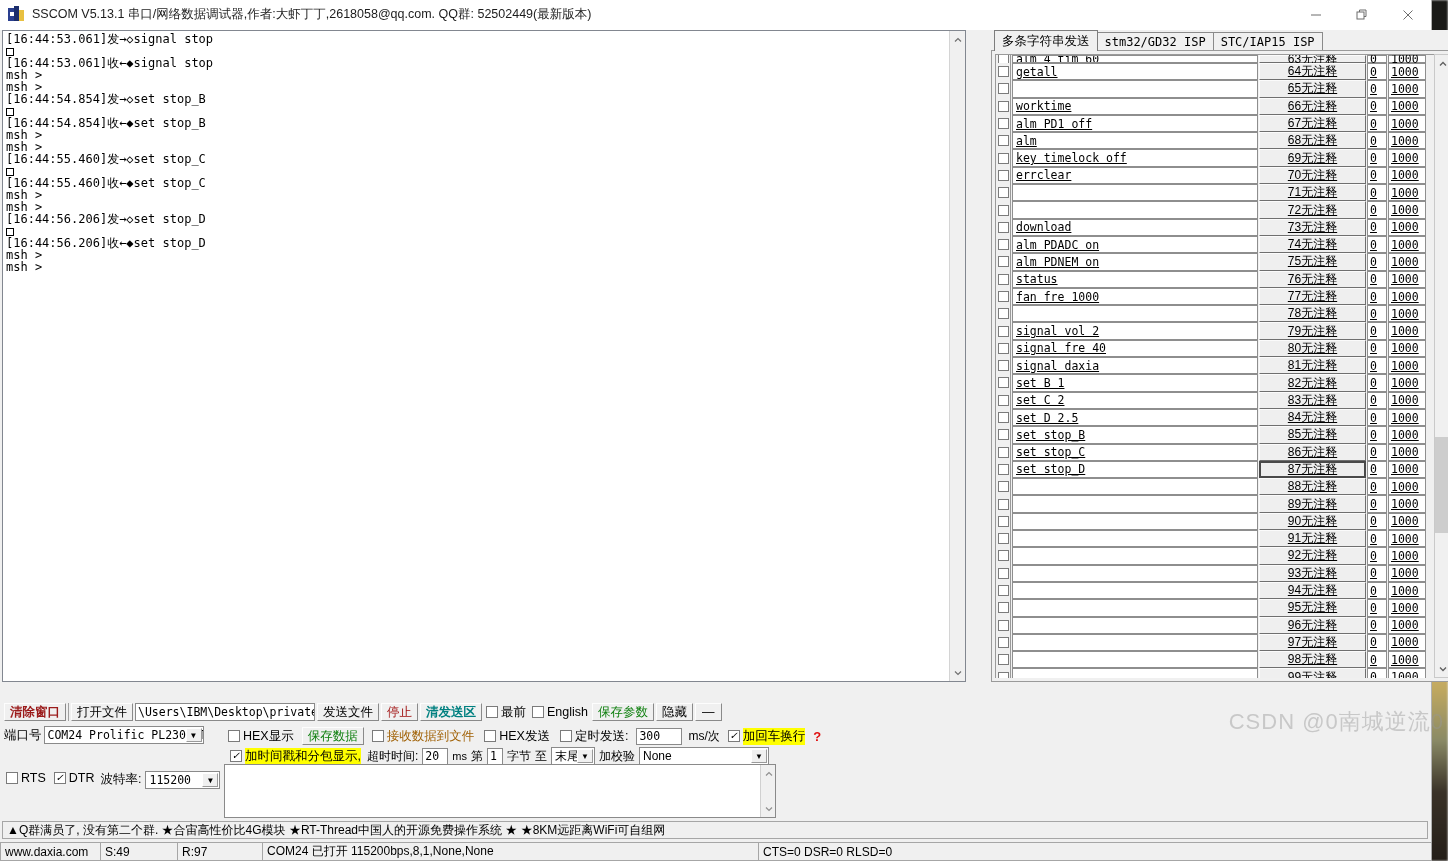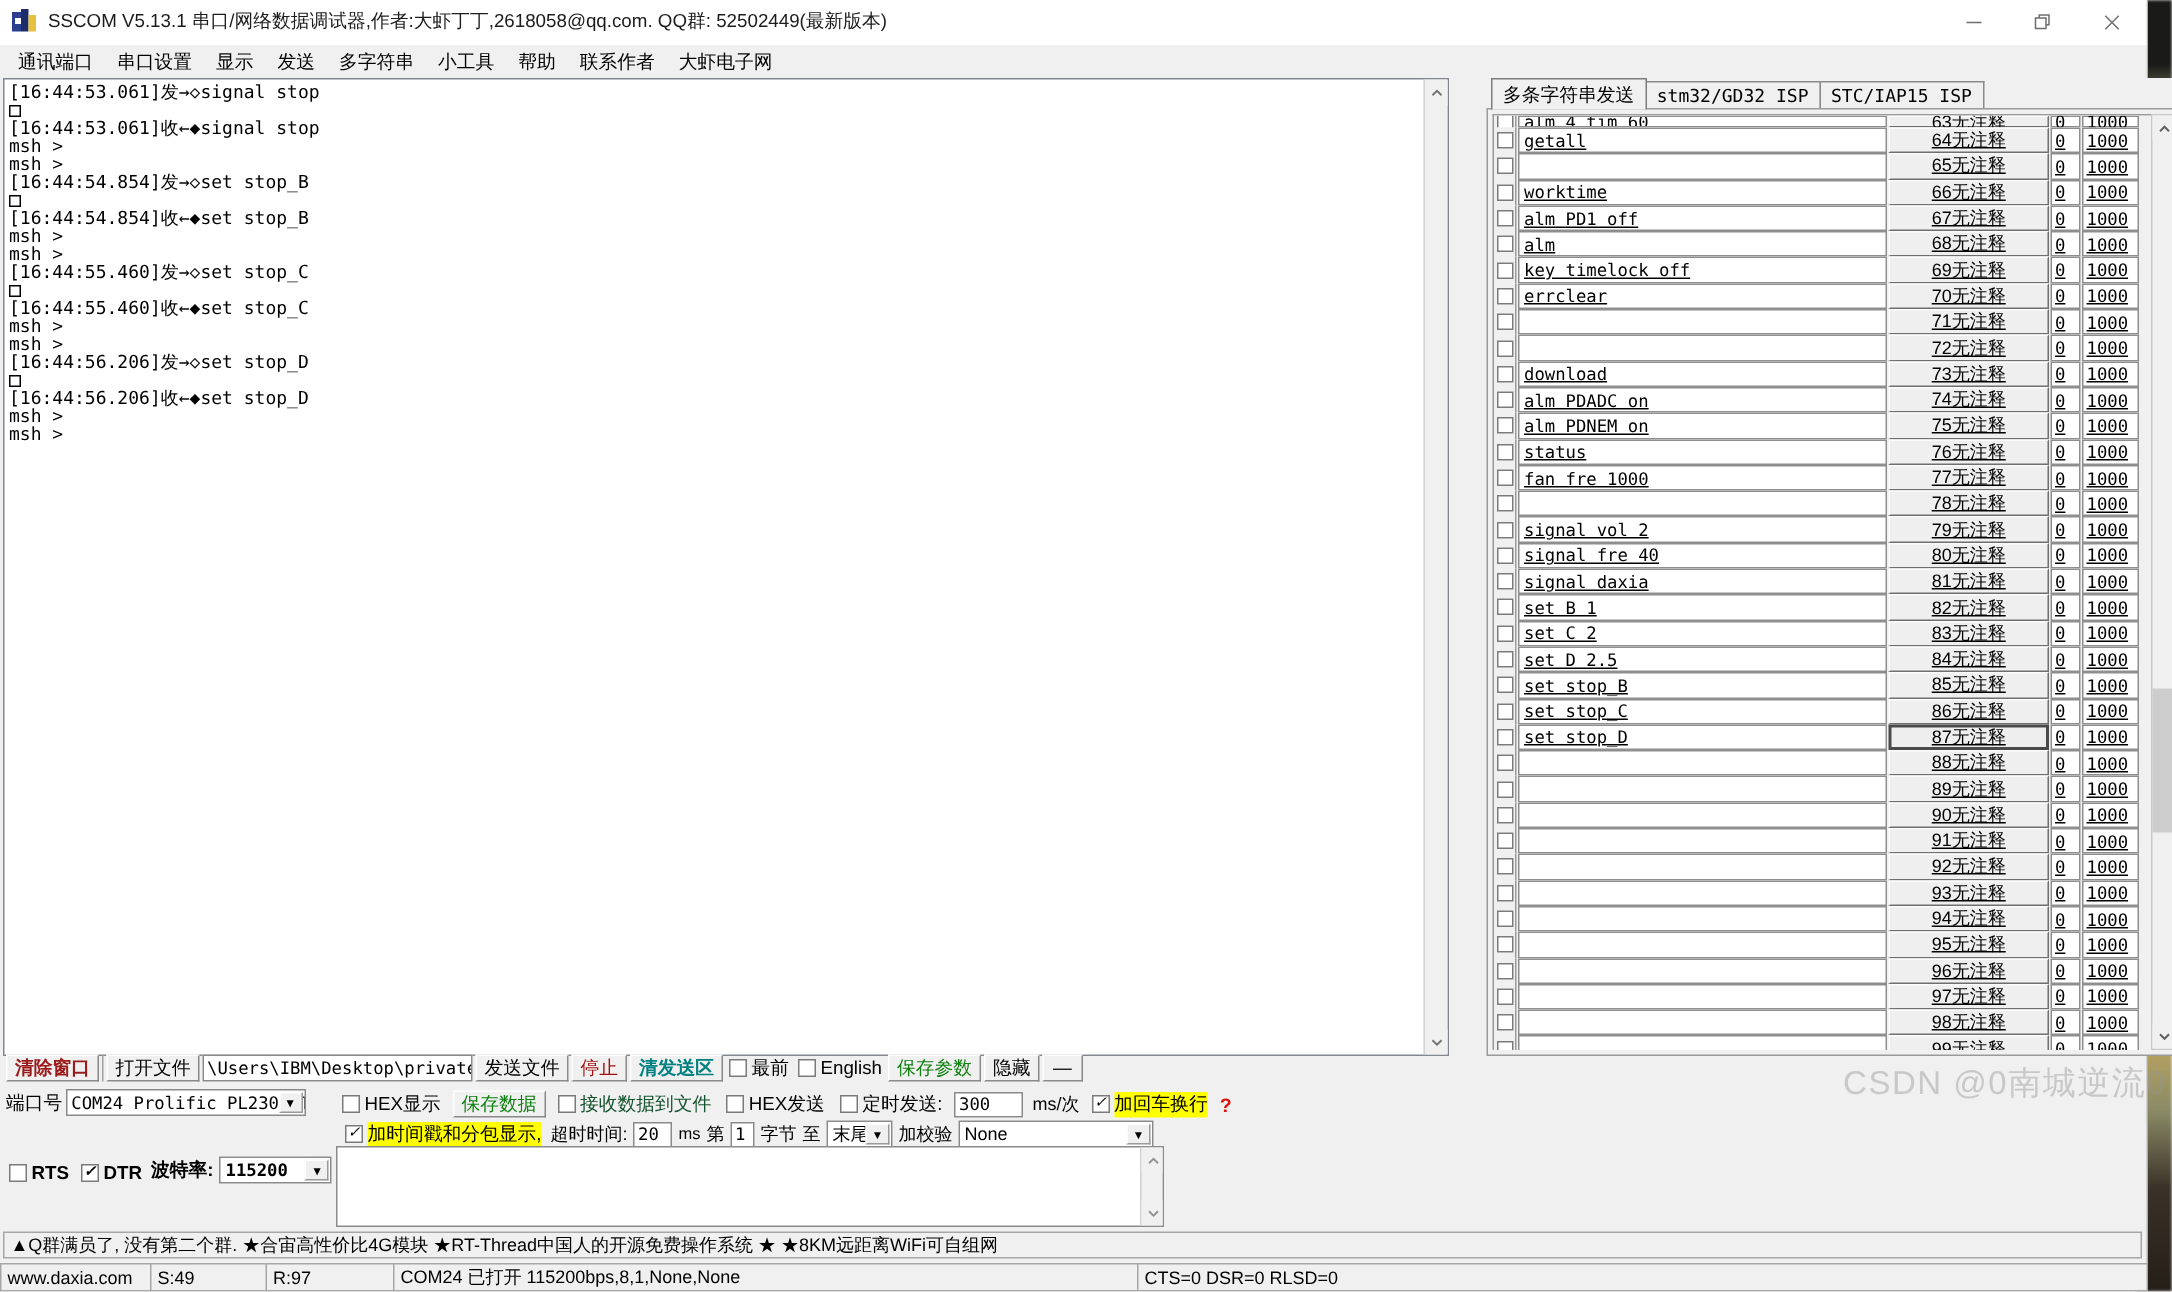--- a/index.html
+++ b/index.html
@@ -334,21 +334,21 @@
   .chk i {
     width: 12px; height: 12px;
     background: #fff;
     border: 1px solid #7b7b7b;
     display: flex; align-items: center; justify-content: center;
     font-size: 10px; line-height: 10px;
     color: #000;
     flex: none;
   }
   .chk.hl span { background: #ffff00; }
-  .chk.blue span { color: #14532d; }
+  .chk.blue span { color: #a16207; }
 
   .sep-v { width: 1px; height: 18px; background: #a0a0a0; }
 
   
   .lc { position: absolute; font-size: 12.5px; }
   .combo {
     height: 18px;
     background: #fff;
     border: 1px solid #8a8a8a;
     display: flex; align-items: center;
@@ -514,31 +514,20 @@
         </div>
         <div class="wc">
           <svg width="12" height="12" viewBox="0 0 12 12">
             <line x1="1.5" y1="1.5" x2="10.5" y2="10.5" stroke="#6d6d6d" stroke-width="1"></line>
             <line x1="10.5" y1="1.5" x2="1.5" y2="10.5" stroke="#6d6d6d" stroke-width="1"></line>
           </svg>
         </div>
       </div>
     </div>
 
-    <div class="menubar" id="menubar">
-        <div class="menu-item">通讯端口</div>
-        <div class="menu-item">串口设置</div>
-        <div class="menu-item">显示</div>
-        <div class="menu-item">发送</div>
-        <div class="menu-item">多字符串</div>
-        <div class="menu-item">小工具</div>
-        <div class="menu-item">帮助</div>
-        <div class="menu-item">联系作者</div>
-        <div class="menu-item">大虾电子网</div>
-      </div>
 
     <div class="body-split">
 
       <div class="logpane">
         <div class="logtext" id="logtext"><span class="ln">[16:44:53.061]发→◇signal stop</span><span class="ln"><span class="sq"></span></span><span class="ln">[16:44:53.061]收←◆signal stop</span><span class="ln">msh &gt;</span><span class="ln">msh &gt;</span><span class="ln">[16:44:54.854]发→◇set stop_B</span><span class="ln"><span class="sq"></span></span><span class="ln">[16:44:54.854]收←◆set stop_B</span><span class="ln">msh &gt;</span><span class="ln">msh &gt;</span><span class="ln">[16:44:55.460]发→◇set stop_C</span><span class="ln"><span class="sq"></span></span><span class="ln">[16:44:55.460]收←◆set stop_C</span><span class="ln">msh &gt;</span><span class="ln">msh &gt;</span><span class="ln">[16:44:56.206]发→◇set stop_D</span><span class="ln"><span class="sq"></span></span><span class="ln">[16:44:56.206]收←◆set stop_D</span><span class="ln">msh &gt;</span><span class="ln">msh &gt;</span></div>
         <div class="log-scroll">
           <div class="sb-arrow">
             <svg width="8" height="6" viewBox="0 0 8 6">
                 <polyline points="1,4.5 4,1.5 7,4.5" fill="none" stroke="#707070" stroke-width="1.2"></polyline>
               </svg>
@@ -933,21 +922,21 @@
 
     <div class="lc" style="left:4px; top:726px; display:flex; align-items:center; gap:2px;">
       <span>端口号</span>
       <div class="combo" style="width:160px;">
         <span>COM24 Prolific PL2303GT US</span>
         <span class="arrow">▼</span>
       </div>
     </div>
 
 
-    <div class="lc" style="left:4px; top:771px; display:flex; align-items:flex-end; gap:4px;font-weight:bold;">
+    <div class="lc" style="left:4px; top:771px; display:flex; align-items:flex-start; gap:4px;">
       <div class="chk">
         <i></i>
         <span>RTS</span>
       </div>
       <div class="chk">
         <i>✓</i>
         <span>DTR</span>
       </div>
       <span>波特率:</span>
       <div class="combo" style="width:75px;">

